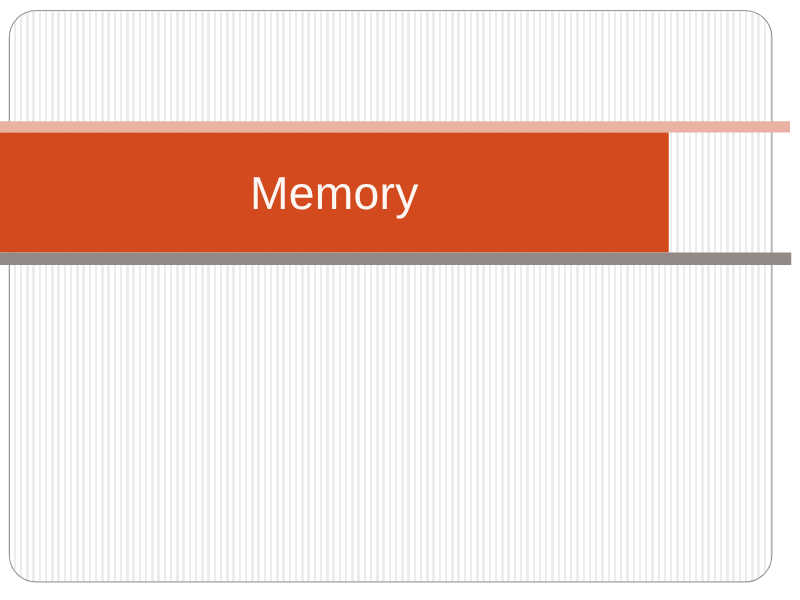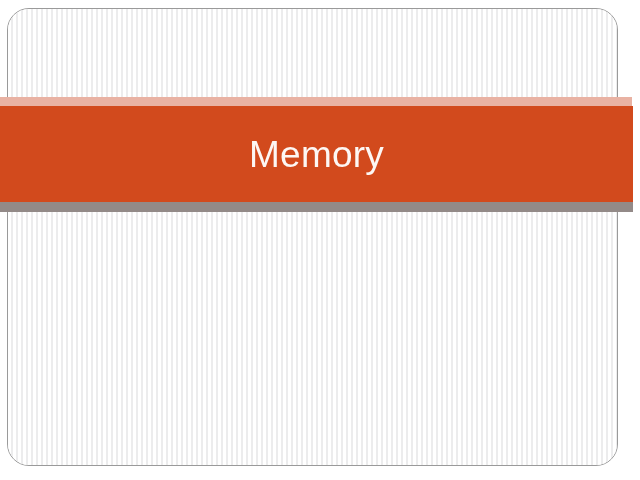--- a/index.html
+++ b/index.html
@@ -56,21 +56,21 @@
     z-index: 5;
   }
 
   .banner-accent-top {
     width: 632px;
     height: 9px;
     background: #e9b2a3;
   }
 
   .banner-main {
-    width: 633px;
+    width: 535px;
     height: 96px;
     background: #d24a1d;
     display: flex;
     align-items: center;
     justify-content: center;
   }
 
   .banner-title {
     color: #fdf7f4;
     font-size: 37px;

